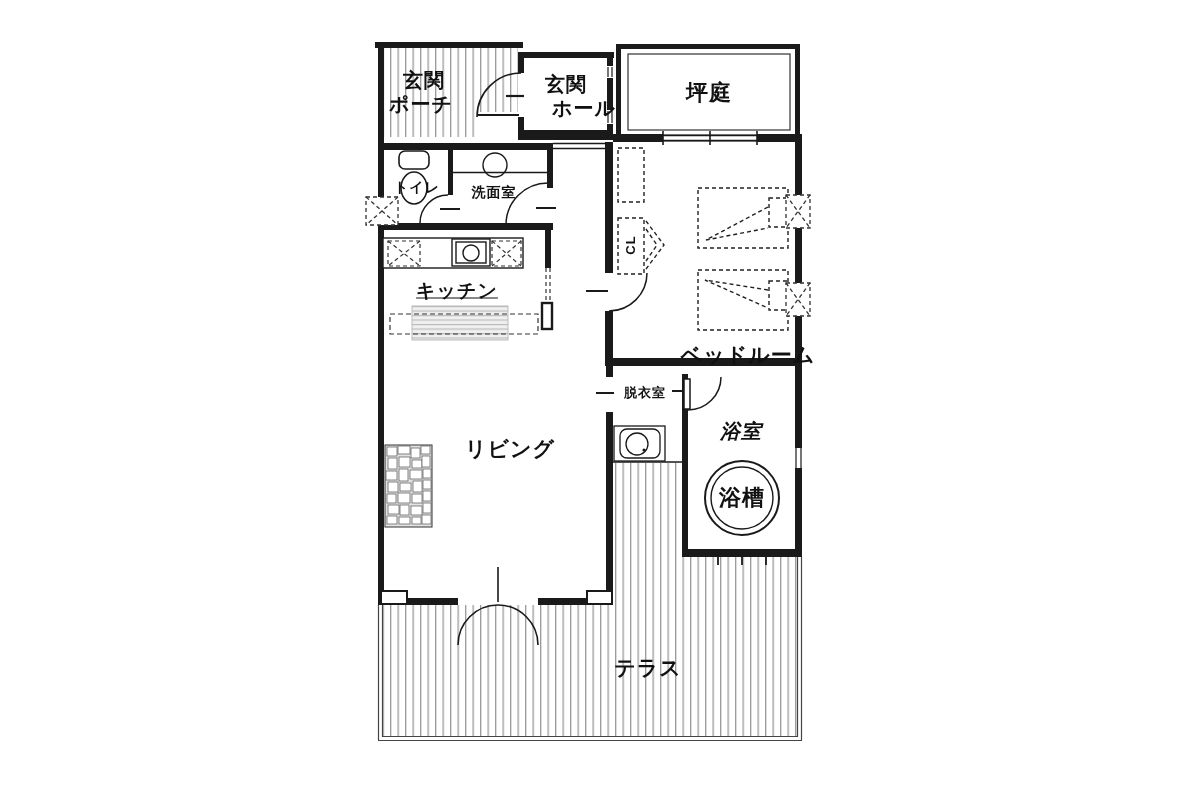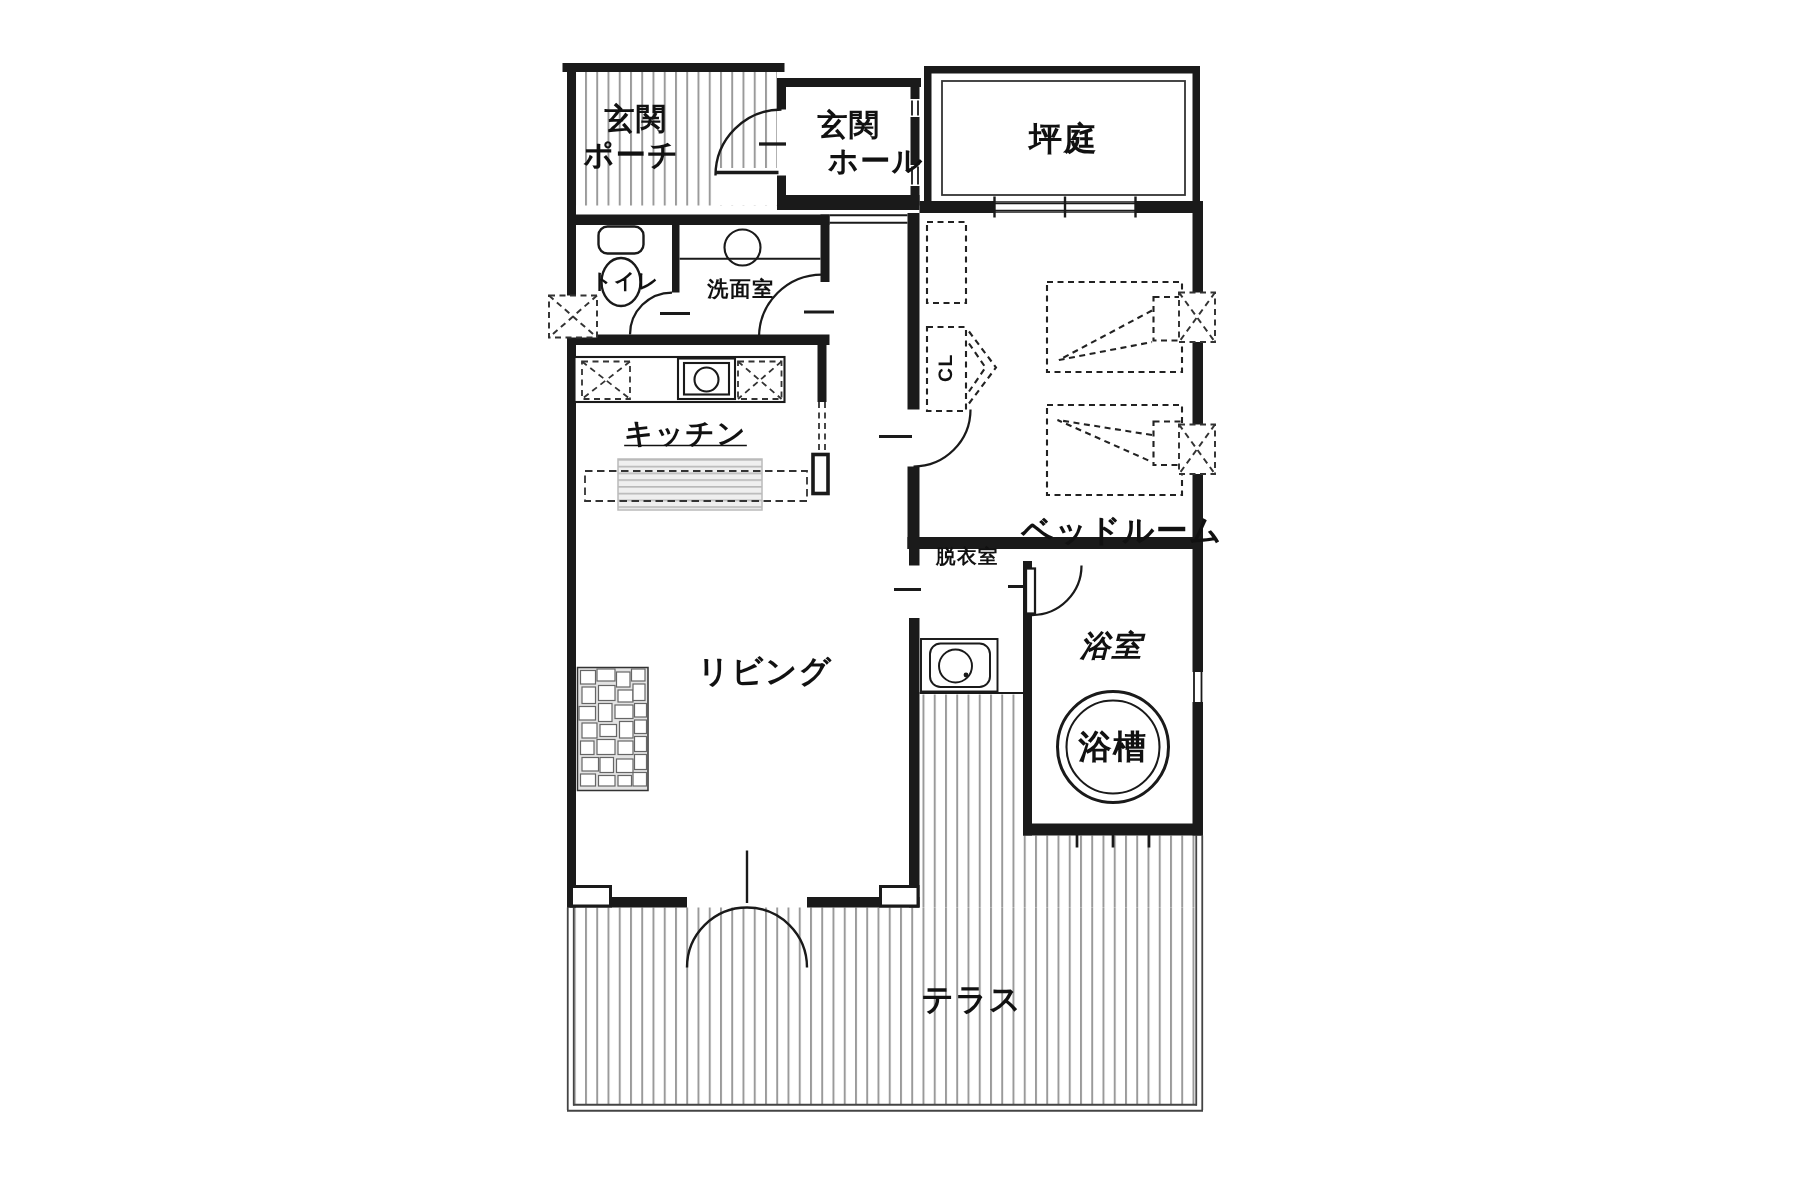--- a/index.html
+++ b/index.html
@@ -282,18 +282,18 @@
   <div class="lbl f20" style="left:424px;top:80px;">玄関</div>
   <div class="lbl f20" style="left:421px;top:104px;">ポーチ</div>
   <div class="lbl f20" style="left:566px;top:84px;">玄関</div>
   <div class="lbl f20" style="left:584px;top:108px;">ホール</div>
   <div class="lbl f22" style="left:709px;top:93px;">坪庭</div>
   <div class="lbl f14" style="left:417px;top:187px;">トイレ</div>
   <div class="lbl f14" style="left:494px;top:192px;">洗面室</div>
   <div class="lbl f19" style="left:457px;top:290px;">キッチン</div>
   <div class="lbl f13 rot" style="left:630px;top:245px;">CL</div>
   <div class="lbl f21" style="left:703px;top:354px;margin-left:45px;">ベッドルーム</div>
-  <div class="lbl f13" style="left:645px;top:371px;">脱衣室</div>
+  <div class="lbl f13" style="left:645px;top:392px;">脱衣室</div>
   <div class="lbl f21" style="left:510px;top:448px;">リビング</div>
   <div class="lbl f20" style="left:741px;top:431px;font-style:italic;">浴室</div>
   <div class="lbl f17" style="left:742px;top:498px;">浴槽</div>
   <div class="lbl f21" style="left:648px;top:667px;">テラス</div>
 </div>
 
 </body></html>

